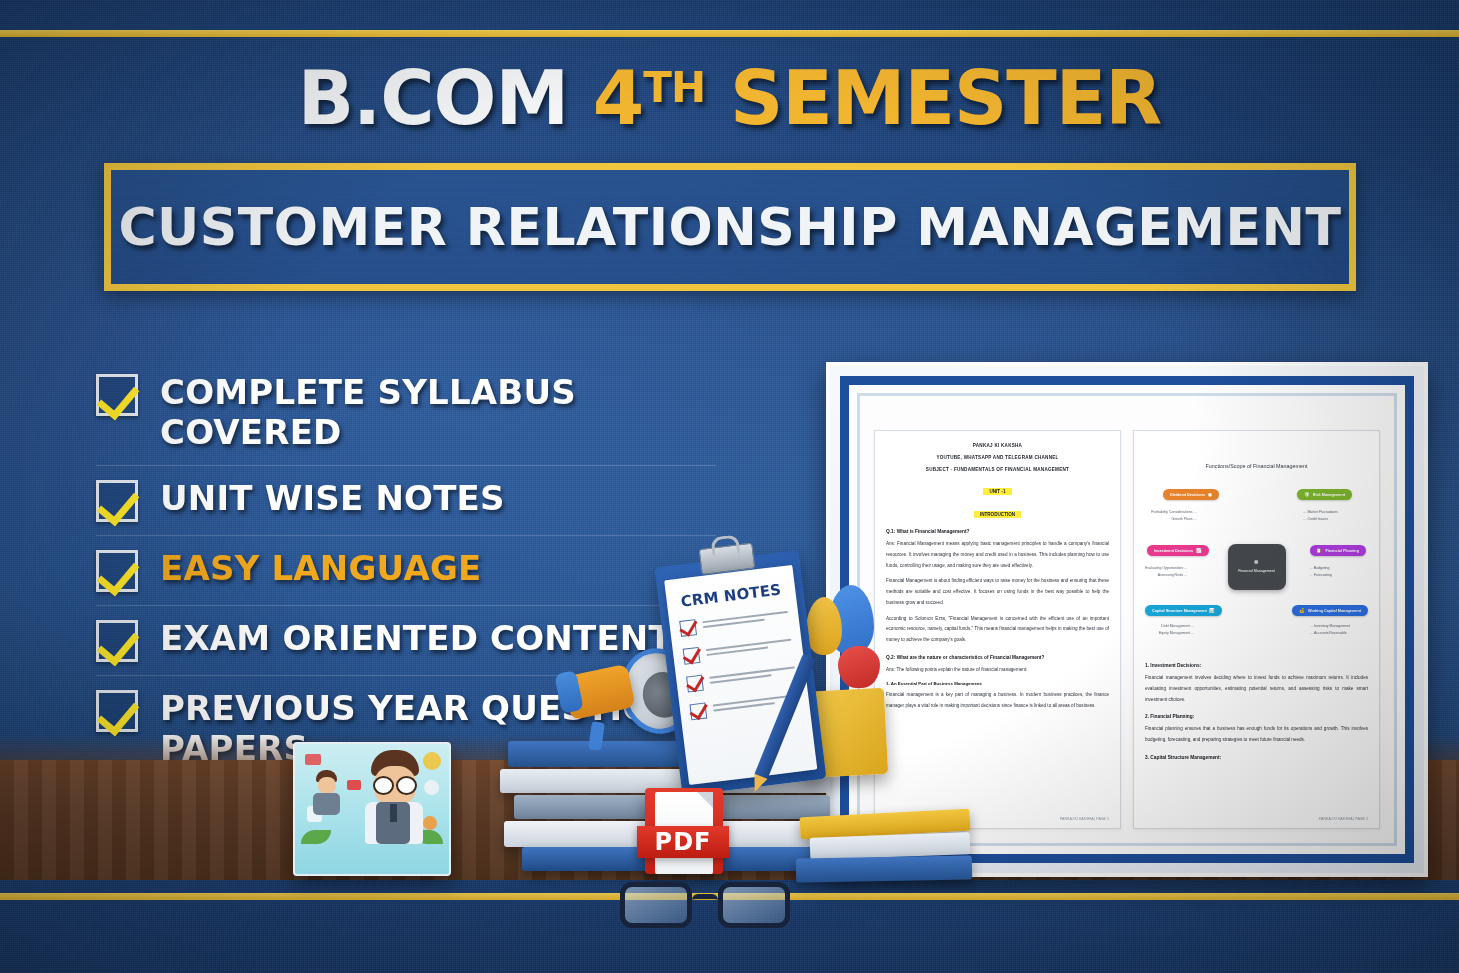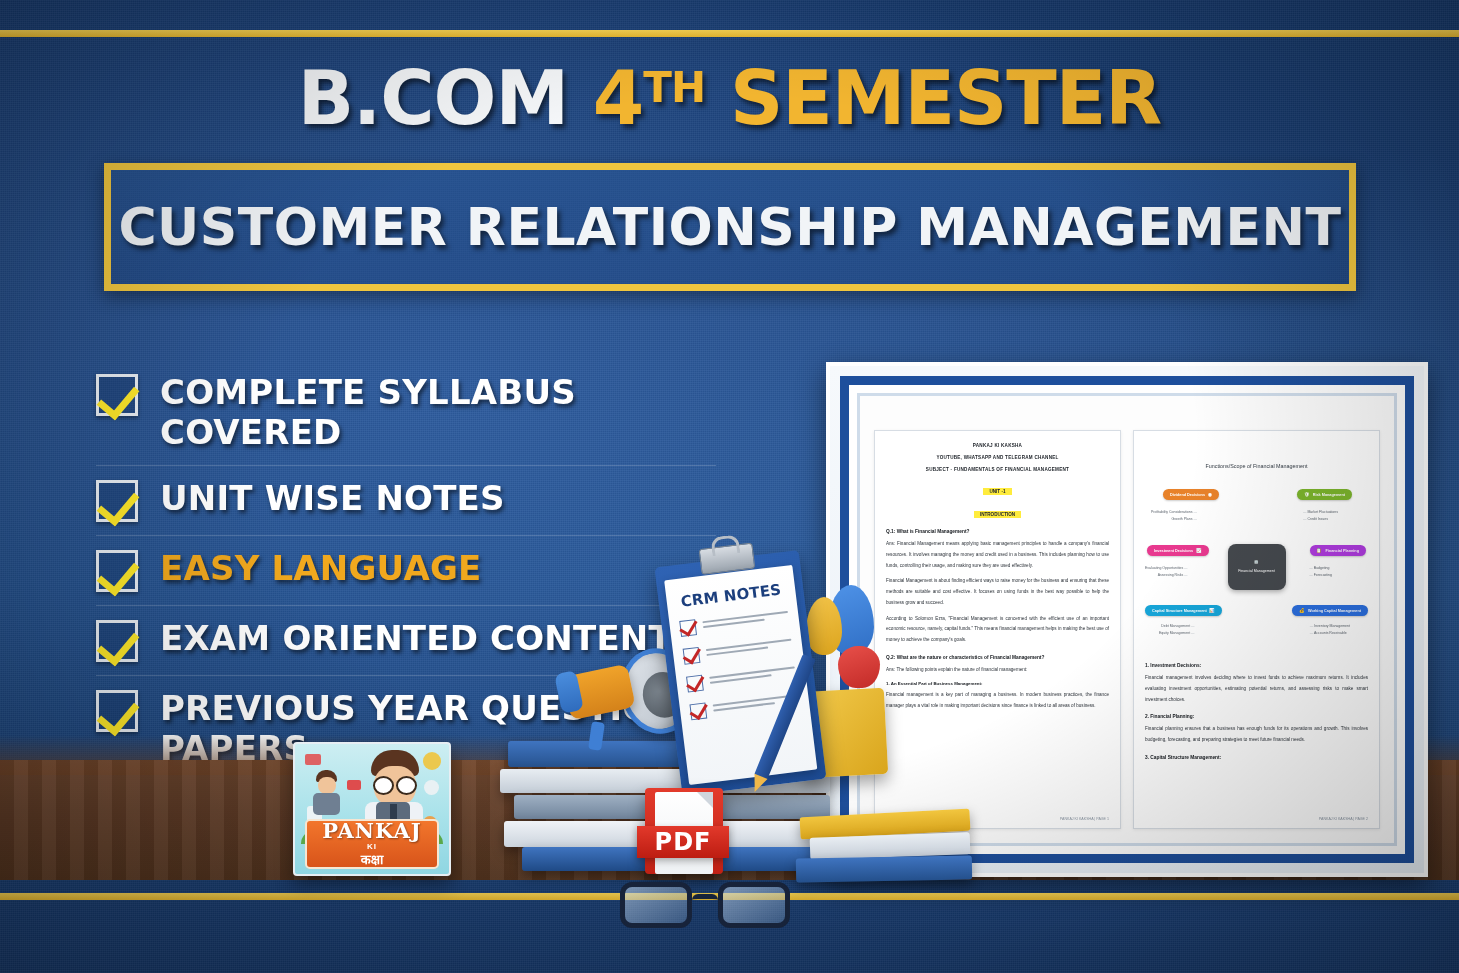--- a/index.html
+++ b/index.html
@@ -563,22 +563,17 @@
       <span class="mini-body"></span>
     </div>
     <div class="char">
       <span class="char-hair"></span>
       <span class="char-face"></span>
       <span class="char-glass"></span>
       <span class="char-body"></span>
       <span class="char-vest"></span>
       <span class="char-tie"></span>
     </div>
-    <div class="logo-banner">
-      <span class="n1">PANKAJ</span>
-      <span class="n2">KI</span>
-      <span class="n3">कक्षा</span>
-    </div>
   </div>
 
   <div class="goldline bottom"></div>
   <div class="vignette"></div>
 </div>
 
 </body></html>

